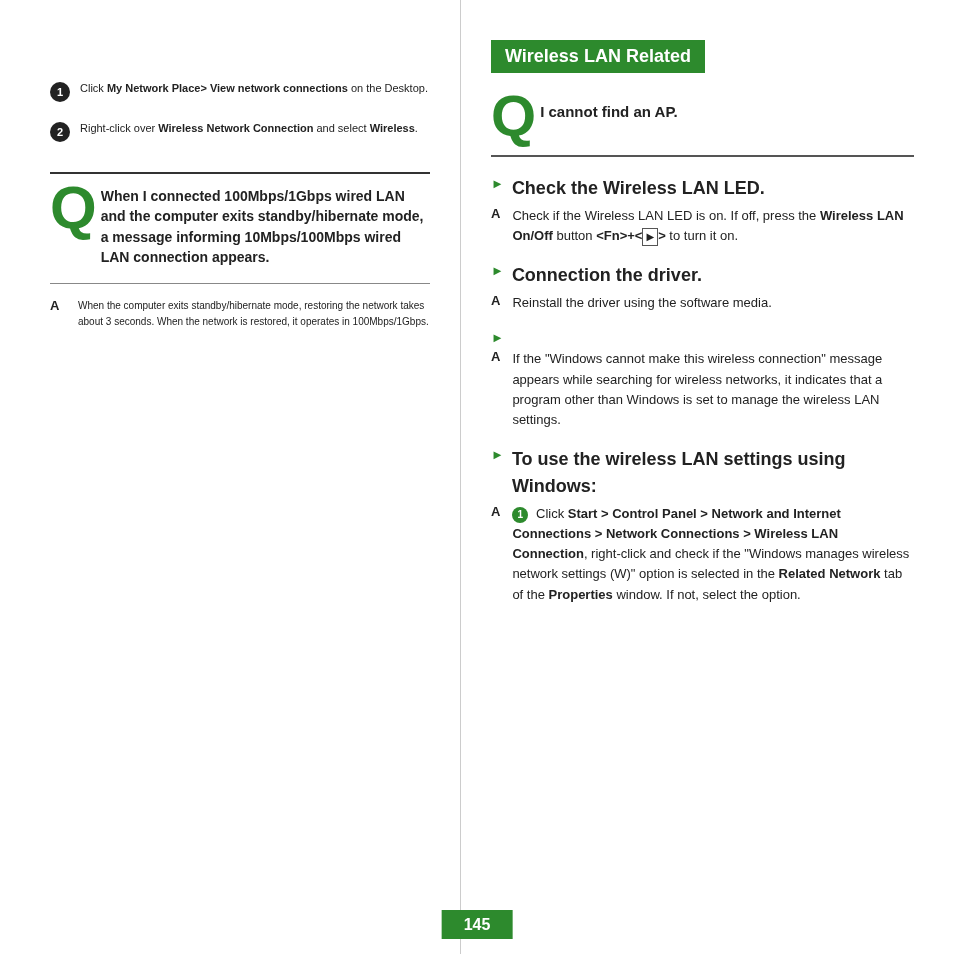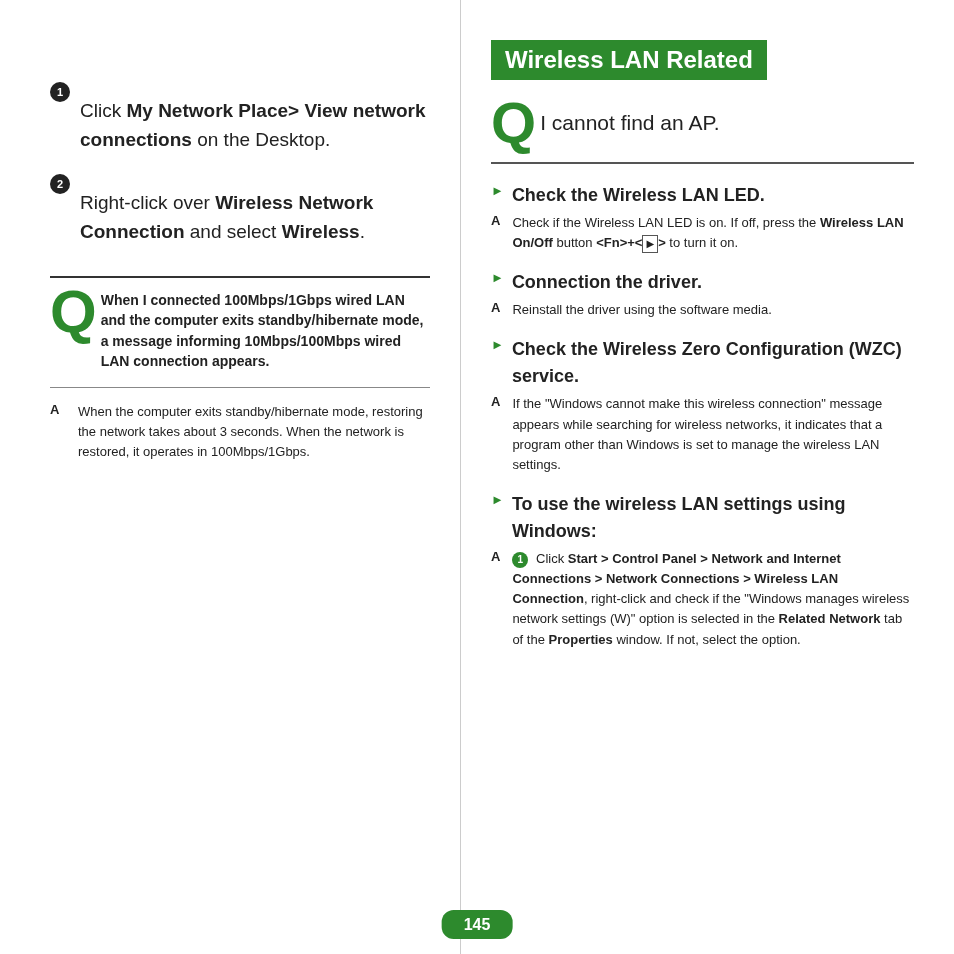--- a/index.html
+++ b/index.html
@@ -56,23 +56,22 @@
       font-weight: bold;
       display: flex;
       align-items: center;
       justify-content: center;
       flex-shrink: 0;
       margin-right: 10px;
       margin-top: 2px;
     }
 
     .numbered-item p {
-      font-size: 19px;
+      font-size: 11px;
       line-height: 1.5;
-      margin-top: 17px;
     }
 
     
     .q-block {
       margin-top: 30px;
       border-top: 2px solid #333;
       padding-top: 12px;
       margin-bottom: 16px;
     }
 
@@ -103,29 +102,29 @@
 
     .a-label {
       font-size: 13px;
       font-weight: bold;
       margin-right: 14px;
       flex-shrink: 0;
       min-width: 14px;
     }
 
     .a-text {
-      font-size: 13px;
+      font-size: 10px;
       line-height: 1.55;
     }
 
     
     .section-header {
       background: #2d8a2d;
       color: #fff;
-      font-size: 24px;
+      font-size: 18px;
       font-weight: bold;
       padding: 6px 14px;
       display: inline-block;
       margin-bottom: 20px;
     }
 
     
     .rq-block {
       border-bottom: 2px solid #555;
       padding-bottom: 10px;
@@ -138,22 +137,22 @@
       font-size: 58px;
       font-weight: bold;
       color: #2d8a2d;
       line-height: 1;
       margin-right: 4px;
       margin-top: -6px;
       flex-shrink: 0;
     }
 
     .rq-text {
-      font-size: 21px;
-      font-weight: normal;
+      font-size: 15px;
+      font-weight: bold;
       line-height: 1.4;
       padding-top: 8px;
     }
 
     
     .bullet-item {
       display: flex;
       align-items: flex-start;
       margin-bottom: 4px;
     }
@@ -198,21 +197,21 @@
       left: 50%;
       transform: translateX(-50%);
     }
 
     .page-number {
       background: #2d8a2d;
       color: #fff;
       font-size: 16px;
       font-weight: bold;
       padding: 6px 22px;
-      border-radius: 12px;
+      border-radius: 0;
     }
 
     .divider-line {
       border: none;
       border-top: 1.5px solid #888;
       margin-bottom: 14px;
     }
 
     .icon-circle {
       width: 16px;
@@ -301,21 +300,20 @@
     <div class="ra-block">
       <div class="ra-label">A</div>
       <div class="ra-text">
         Reinstall the driver using the software media.
       </div>
     </div>
 
     
     <div class="bullet-item">
       <span class="bullet-arrow">►</span>
-      <span class="bullet-label">Check the Wireless Zero Configuration (WZC) service.</span>
     </div>
     <div class="ra-block">
       <div class="ra-label">A</div>
       <div class="ra-text">
         If the "Windows cannot make this wireless connection" message appears while searching for wireless networks, it indicates that a program other than Windows is set to manage the wireless LAN settings.
       </div>
     </div>
 
     
     <div class="bullet-item">

